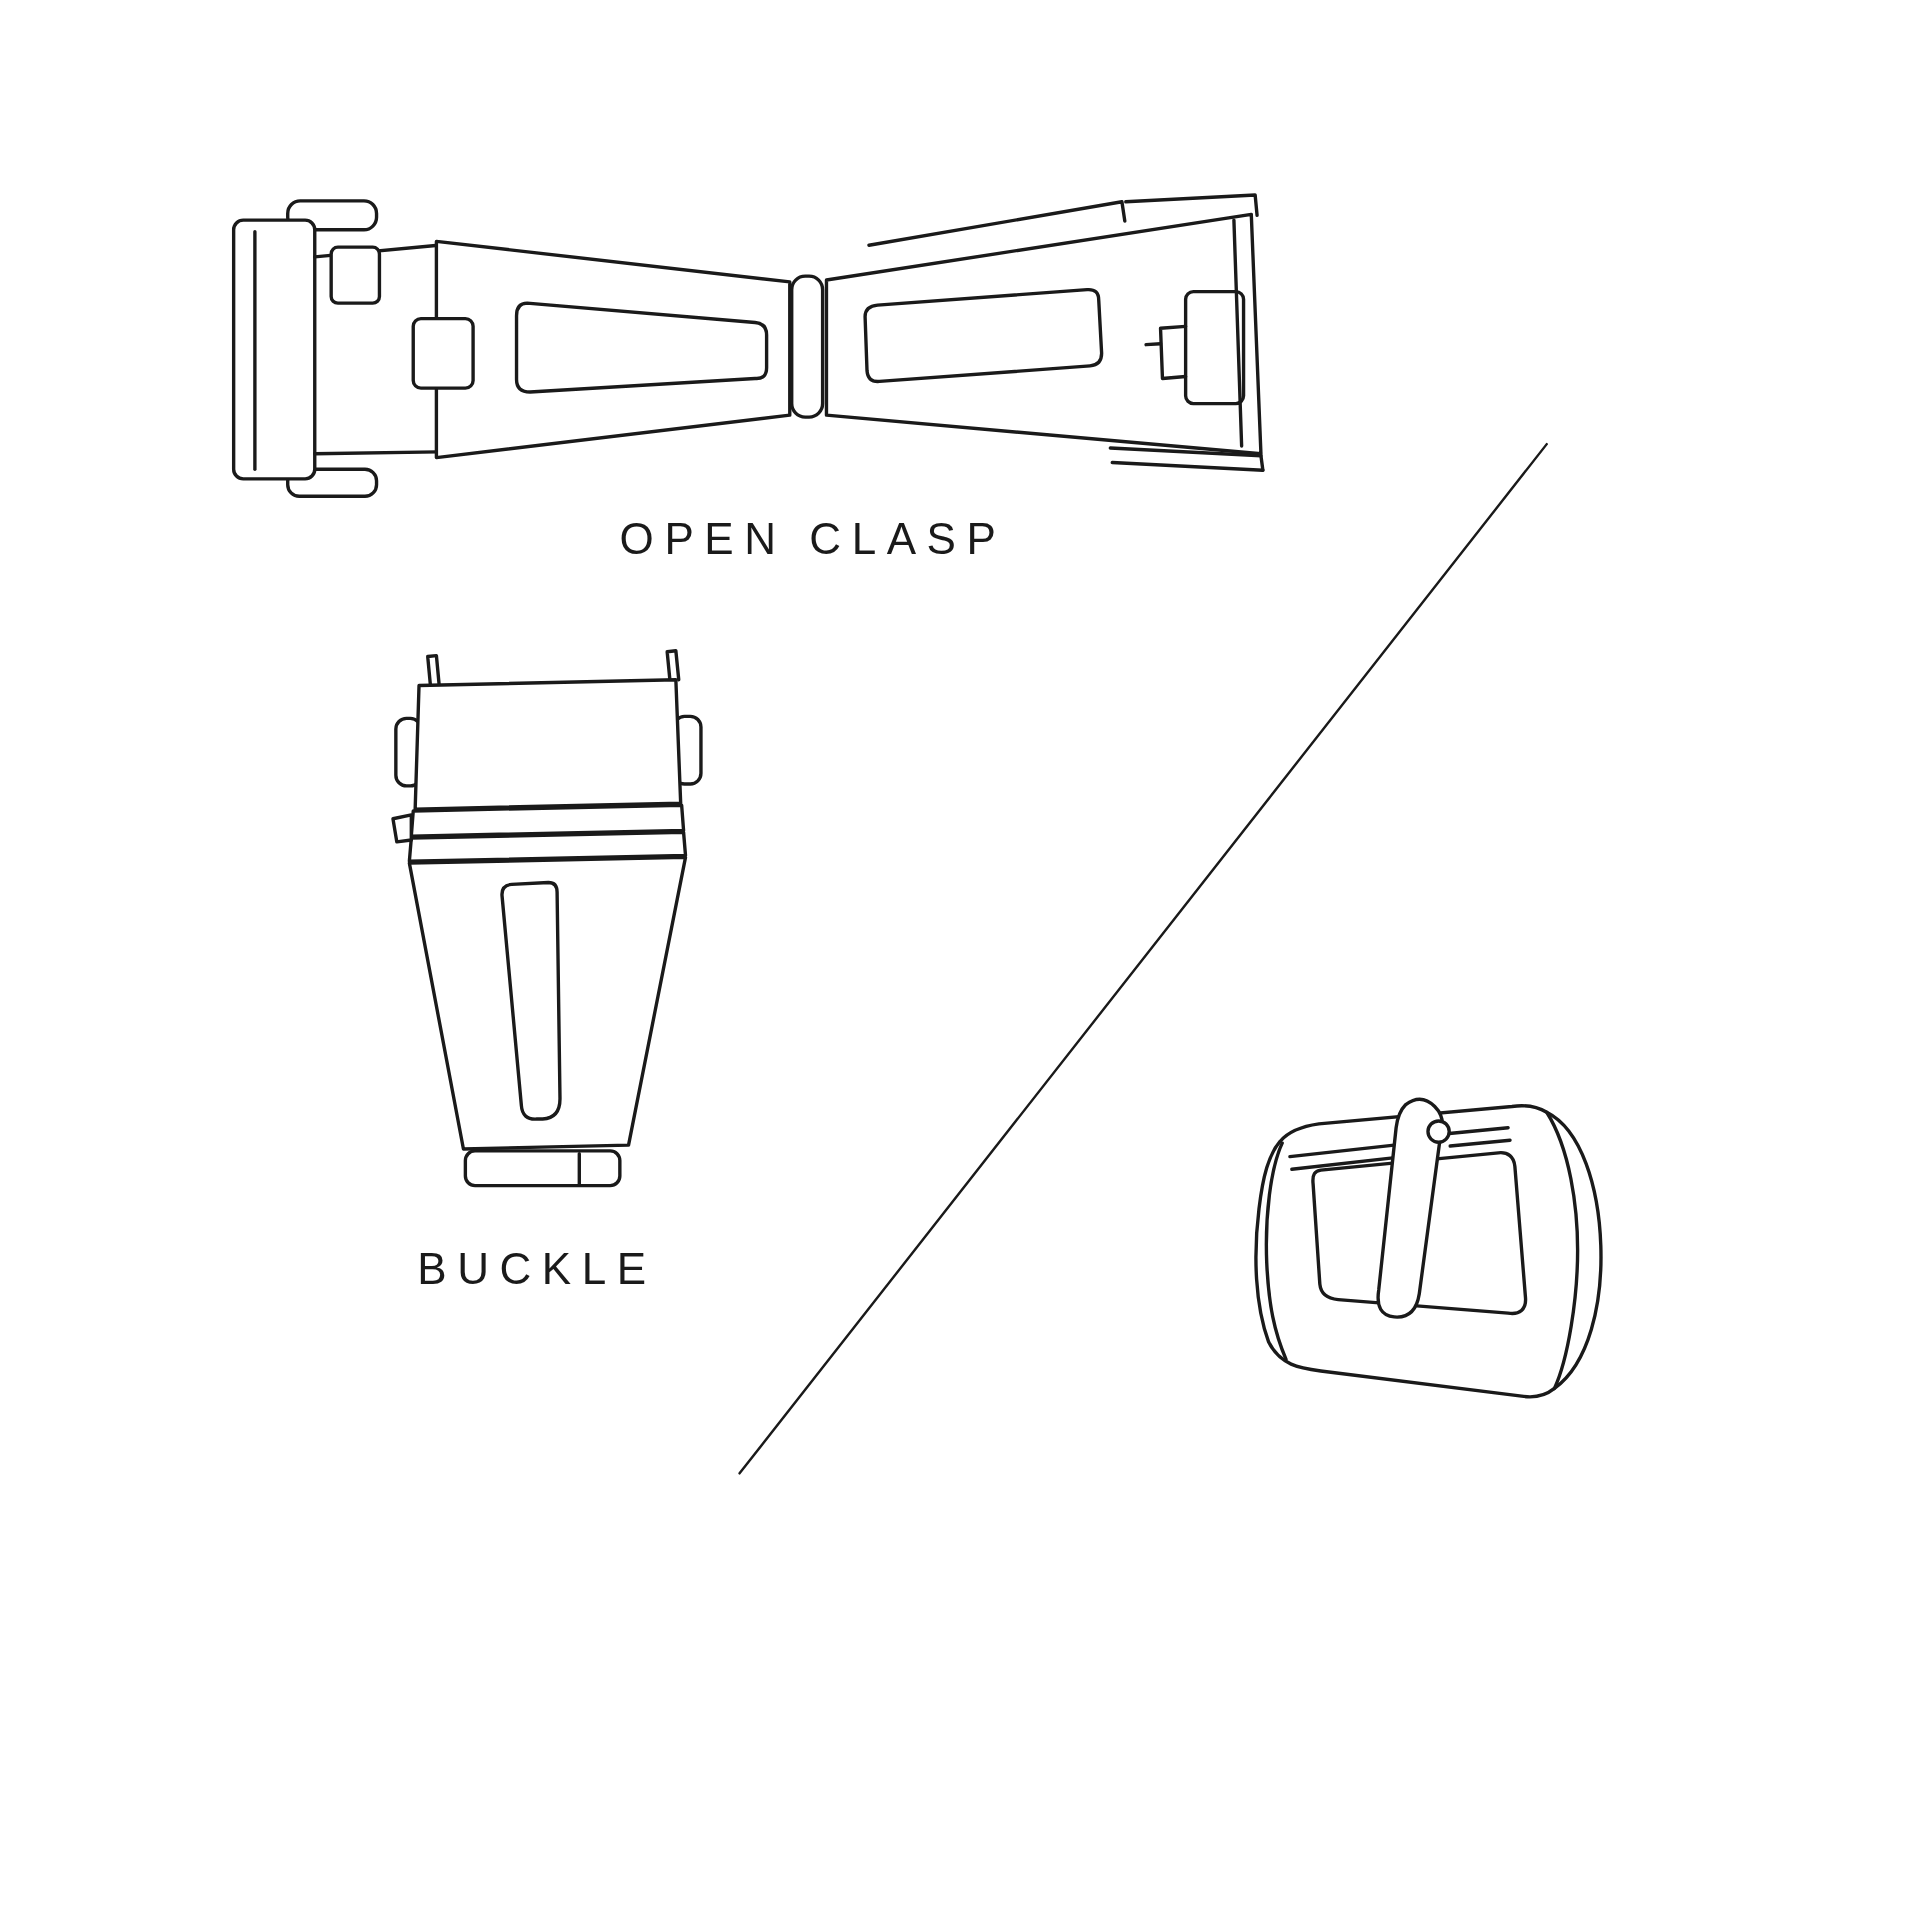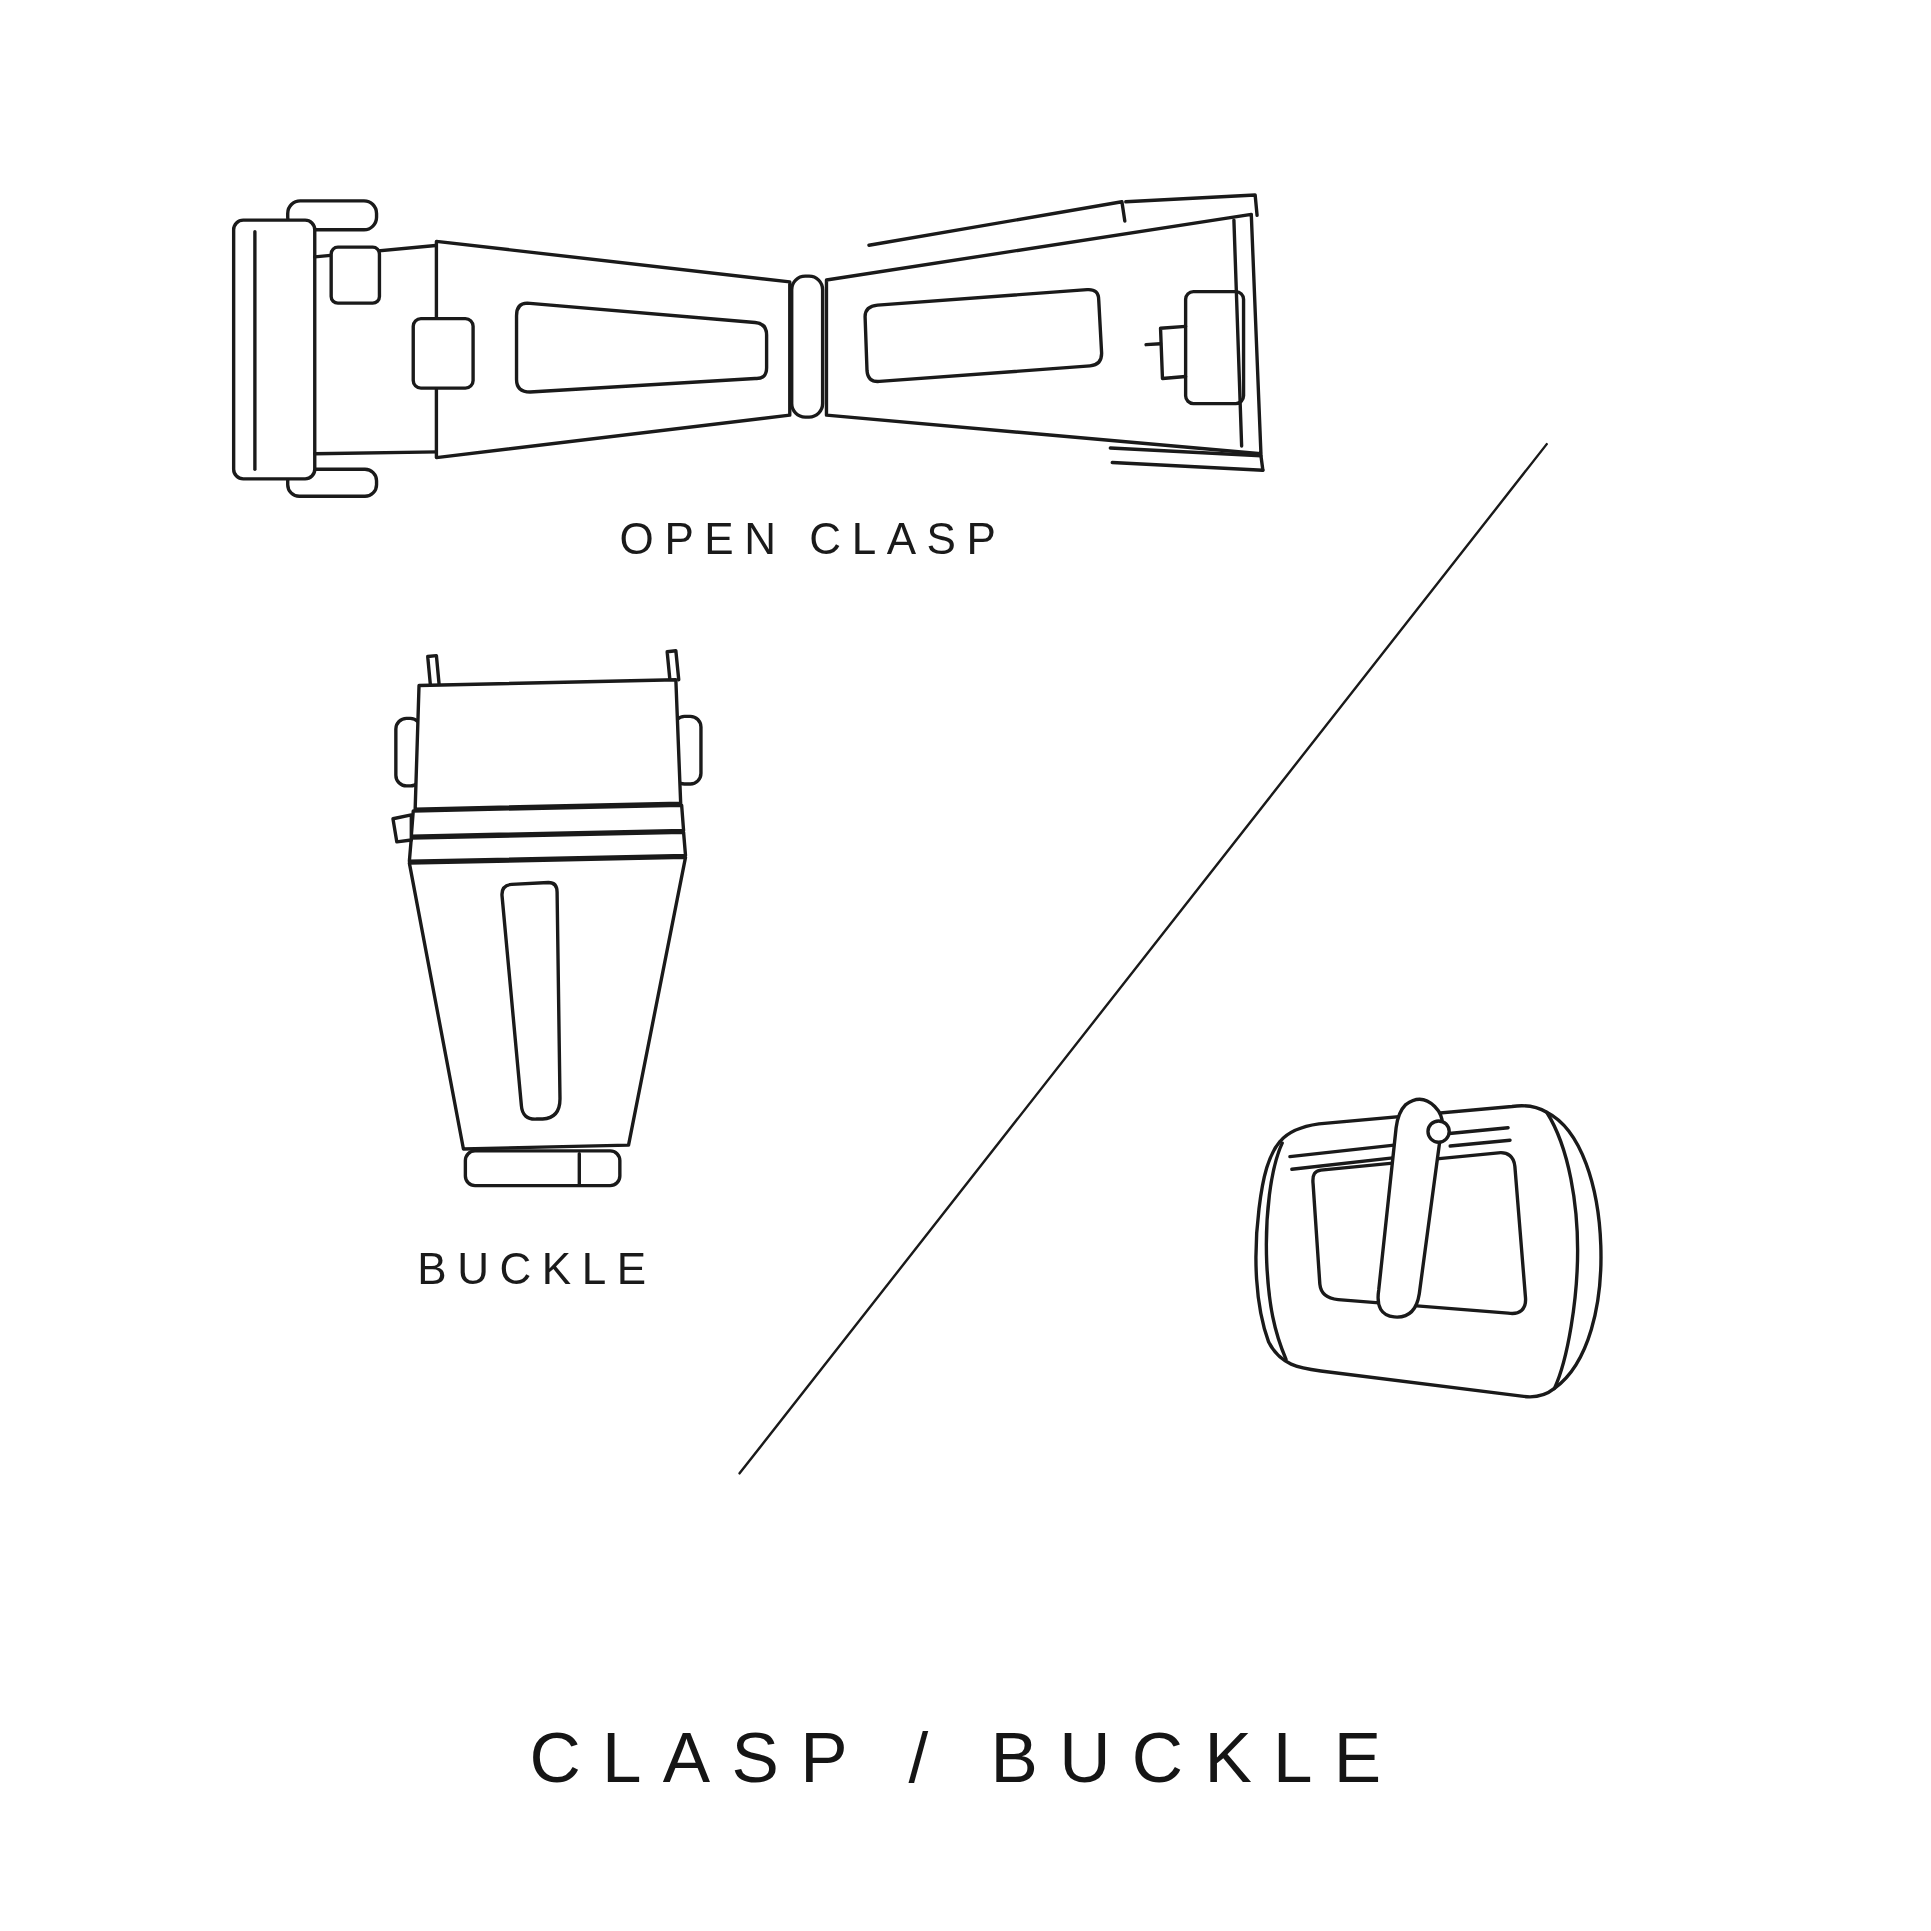--- a/index.html
+++ b/index.html
@@ -157,15 +157,14 @@
                Q1448,1152 1456,1144 Z" fill="#ffffff"></path>
 
       <circle cx="1490" cy="1172" r="11" fill="#ffffff"></circle>
     </g>
   </svg>
 
   <div class="caption caption-open">OPEN CLASP</div>
 
   <div class="caption caption-closed">BUCKLE</div>
 
-  <div class="page-title">CLASP / BUCKLE</div>
 </div>
 
 
 </body></html>

